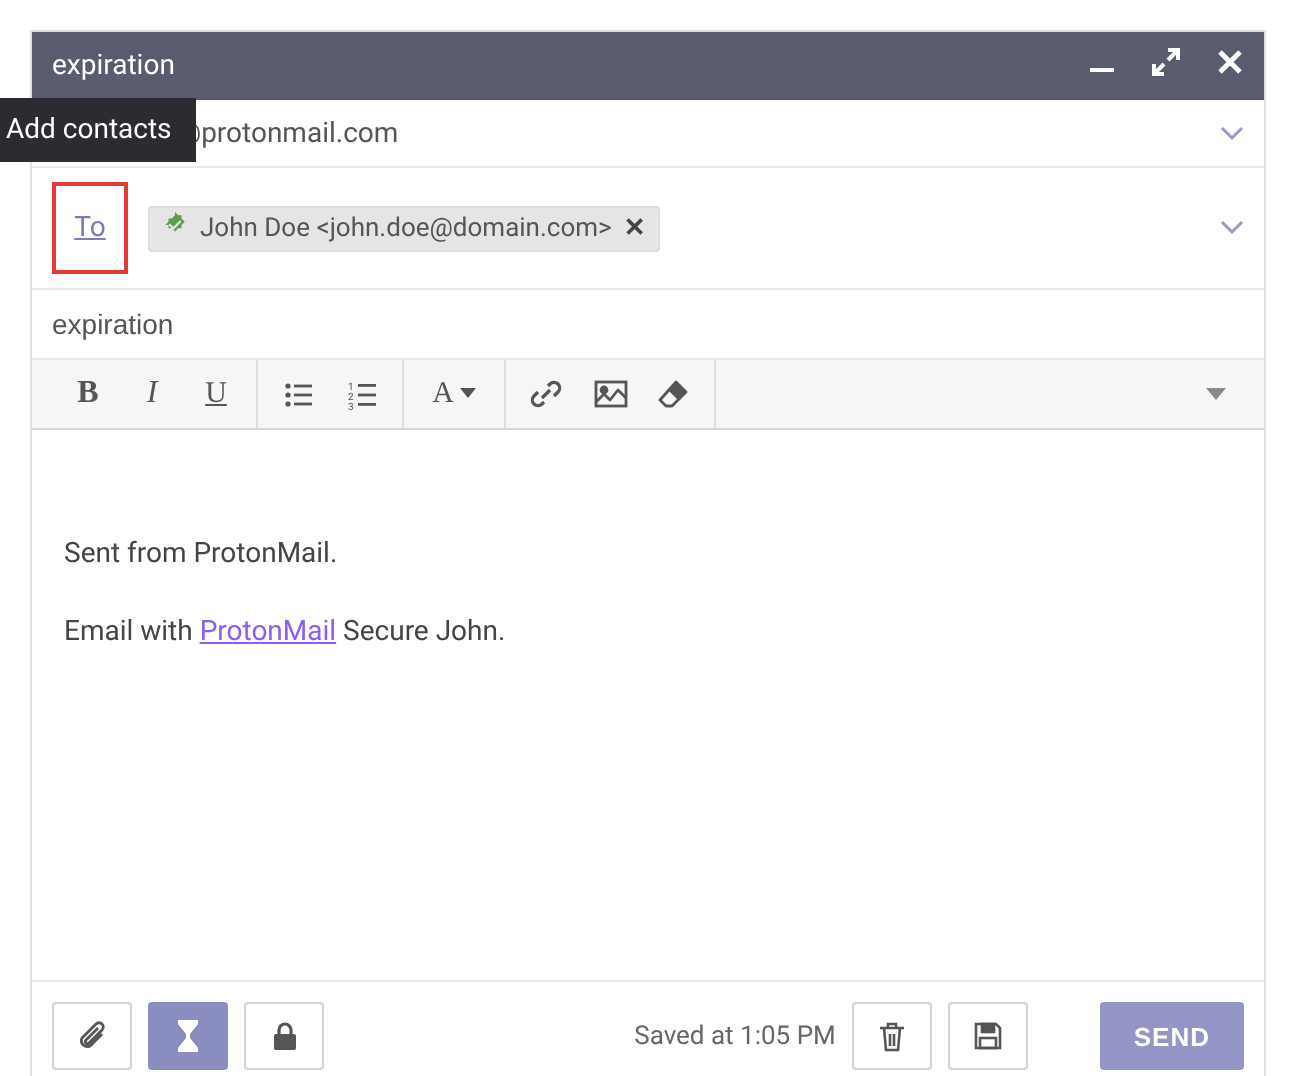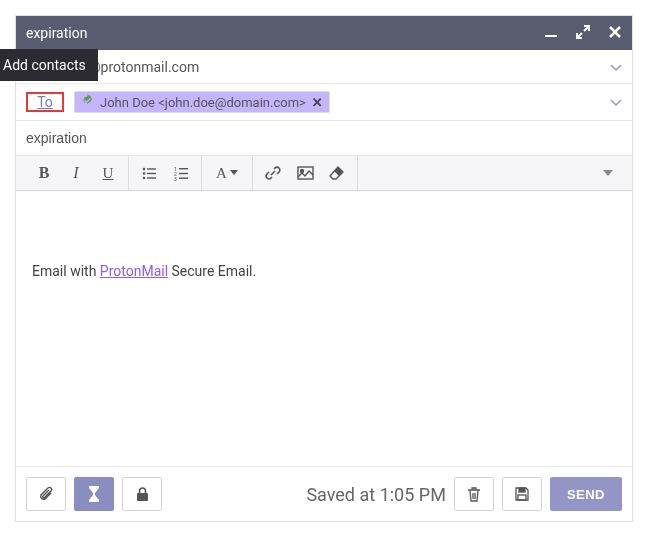--- a/index.html
+++ b/index.html
@@ -65,32 +65,32 @@
     }
     .row .expand {
       margin-left: auto;
     }
     .to-label-wrap {
       border: 2px solid #e53935;
       display: inline-flex;
       align-items: center;
       justify-content: center;
       width: 38px;
-      height: 20px;
+      height: 46px;
       margin-right: 10px;
     }
     .to-label {
       color: #7a7db7;
       text-decoration: underline;
       font-size: 14px;
     }
     .chip {
       display: inline-flex;
       align-items: center;
-      background: #c4b5fd;
+      background: #e5e5e5;
       border: 1px solid #dcdcdc;
       border-radius: 2px;
       padding: 2px 6px;
       font-size: 13px;
       gap: 6px;
       color: #555;
     }
     .chip .verify-icon {
       color: #5a9e4c;
     }
@@ -173,34 +173,35 @@
       cursor: pointer;
       border-radius: 2px;
     }
     .fbtn.active {
       background: #8a8dc0;
       color: #fff;
       border-color: #8a8dc0;
     }
     .saved-text {
       color: #666;
-      font-size: 18px;
+      font-size: 13px;
       margin-left: 6px;
     }
     .send-btn {
       background: #9395c6;
       color: #fff;
       border: 1px solid #9395c6;
       height: 34px;
       padding: 0 16px;
       font-size: 13px;
       font-weight: 600;
       letter-spacing: 0.5px;
       cursor: pointer;
       border-radius: 2px;
+      margin-left: 28px;
     }
     .chev {
       color: #9b9bc0;
     }
   </style>
 </head>
 <body>
 
 <div class="composer">
   <div class="tooltip">Add contacts</div>
@@ -319,23 +320,24 @@
     <span class="tb-btn">
       <svg width="10" height="7" viewBox="0 0 10 7" fill="#888">
           <path d="M0 0l5 6 5-6z"></path>
         </svg>
     </span>
   </div>
 
   <div class="body-area">
     <div class="gap"></div>
     <div class="gap"></div>
+    <p>Sent from ProtonMail.</p>
     <div class="gap"></div>
     <p>
-      <span>Email with </span><a href="#">ProtonMail</a><span> Secure Email.</span>
+      <span>Email with </span><a href="#">ProtonMail</a><span> Secure John.</span>
     </p>
   </div>
 
   <div class="footer">
     <button class="fbtn">
       <svg width="16" height="16" viewBox="0 0 16 16" fill="none" stroke="#555" stroke-width="1.4">
           <path d="M13 7l-6 6a3 3 0 01-4-4l7-7a2 2 0 013 3l-6.5 6.5a1 1 0 01-1.5-1.5L11 4"></path>
         </svg>
     </button>
     <button class="fbtn active">

